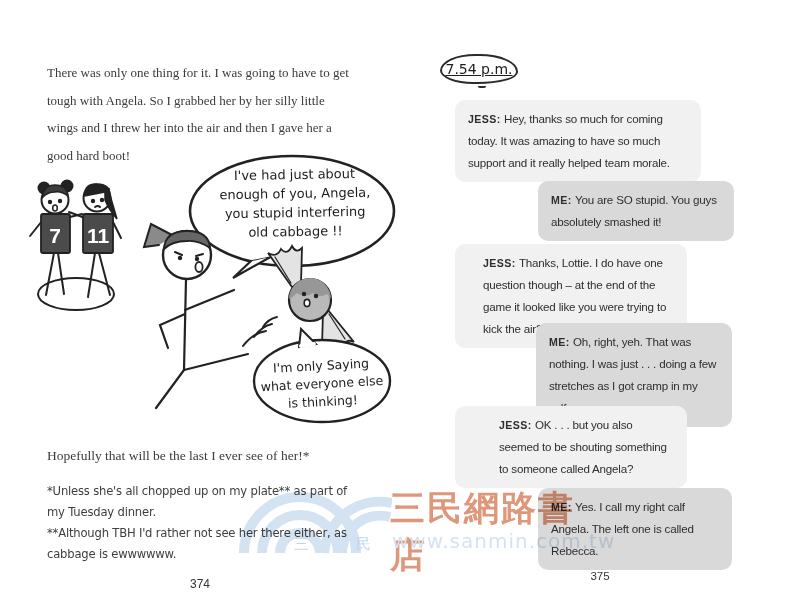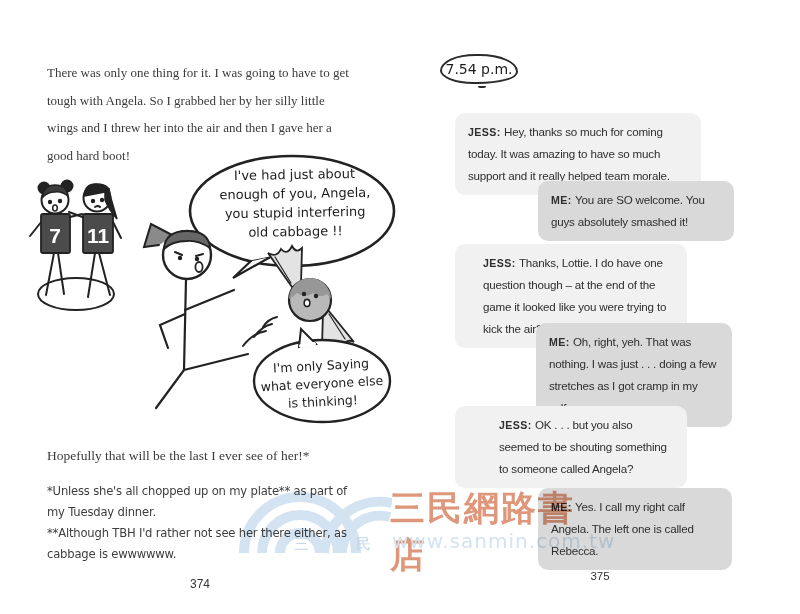--- a/index.html
+++ b/index.html
@@ -34,30 +34,30 @@
                  font-family:"DejaVu Sans", sans-serif; font-weight:500; }
   #bubble1-text { left:203px; top:157px; width:184px; font-size:13px;
                   line-height:19px; transform:rotate(-1deg); }
   #bubble2-text { left:260px; top:349px; width:124px; font-size:12.5px;
                   line-height:18px; transform:rotate(-3deg); }
 
   
   .time-pill { position:absolute; left:40px; top:46px; width:78px; height:30px;
                border:2.2px solid #2b2b2b; border-radius:48% 52% 55% 45% / 58% 62% 42% 48%;
                display:flex; align-items:center; justify-content:center;
-               font-family:"DejaVu Sans", sans-serif; font-size:14px; color:#1e1e1e; }
+               font-family:"DejaVu Sans", sans-serif; font-size:14px; color:#1e1e1e;text-decoration:underline; }
   .time-tick { position:absolute; left:78px; top:77px; width:8px; height:3px;
                border-bottom:2px solid #2b2b2b; border-radius:50%; }
 
   .msg { position:absolute; border-radius:10px; padding:8px 13px;
          font-size:11.6px; letter-spacing:-0.2px; line-height:22px; color:#2e2e2e; }
   .msg.jess { background:#f1f1f1; }
   .msg.me   { background:#d9d9d9; }
   .sender { font-weight:bold; font-size:10.6px; letter-spacing:.4px; }
-  #m1 { left:55px;  top:92px;  width:246px;margin-top:13px; }
+  #m1 { left:55px;  top:92px;  width:246px; }
   #m2 { left:138px; top:173px; width:196px; }
   #m3 { left:55px;  top:236px; width:232px;padding-left:28px; }
   #m4 { left:136px; top:315px; width:196px; }
   #m5 { left:55px;  top:398px; width:232px;padding-left:44px; }
   #m6 { left:138px; top:480px; width:194px; }
 
   
   #watermark { position:absolute; left:232px; top:463px; width:372px; height:105px;
                opacity:.55; mix-blend-mode:multiply; pointer-events:none; z-index:9; }
   #wm-name { position:absolute; left:158px; top:22px; font-size:35px; font-weight:600;
@@ -180,21 +180,21 @@
 
   <div class="time-pill">7.54 p.m.</div>
   <div class="time-tick"></div>
 
   <div class="msg jess" id="m1">
     <span class="sender">JESS: </span>
     <span>Hey, thanks so much for coming today. It was amazing to have so much support and it really helped team morale.</span>
   </div>
   <div class="msg me" id="m2">
     <span class="sender">ME: </span>
-    <span>You are SO welcome. You guys absolutely smashed it!</span>
+    <span>You are SO stupid. You guys absolutely smashed it!</span>
   </div>
   <div class="msg jess" id="m3">
     <span class="sender">JESS: </span>
     <span>Thanks, Lottie. I do have one question though – at the end of the game it looked like you were trying to kick the air?!</span>
   </div>
   <div class="msg me" id="m4">
     <span class="sender">ME: </span>
     <span>Oh, right, yeh. That was nothing. I was just . . . doing a few stretches as I got cramp in my calf.</span>
   </div>
   <div class="msg jess" id="m5">

